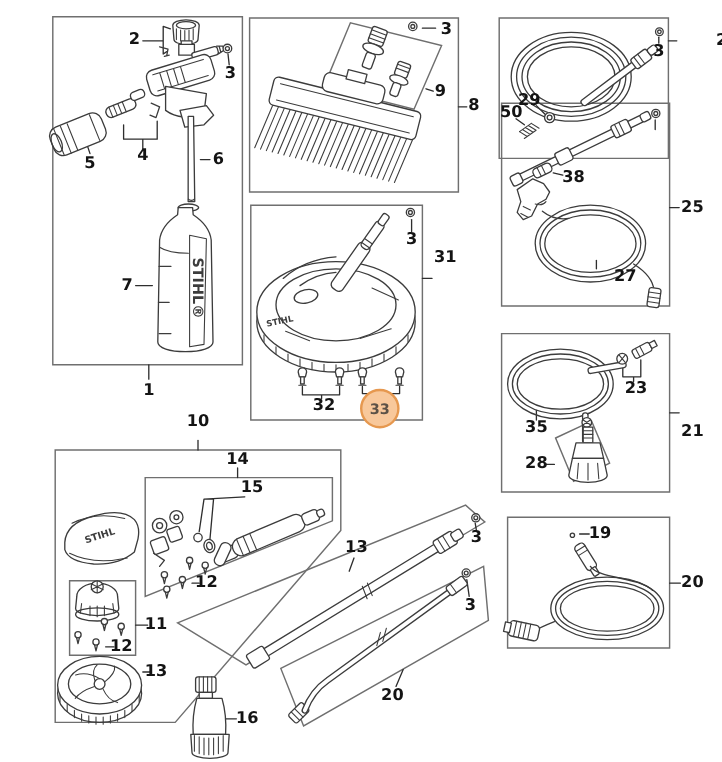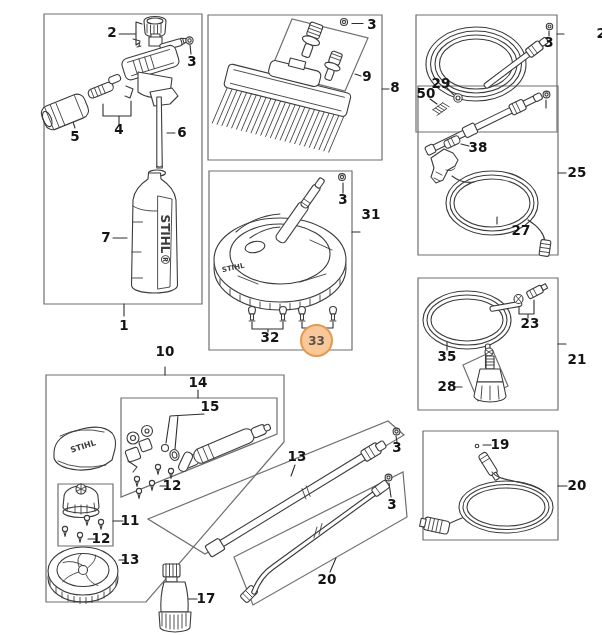--- a/index.html
+++ b/index.html
@@ -403,21 +403,21 @@
 <div class="lbl" style="left:530px;top:324px">23</div>
 <div class="lbl" style="left:447px;top:387px">28</div>
 <div class="lbl" style="left:577px;top:360px">21</div>
 <div class="lbl" style="left:165px;top:352px">10</div>
 <div class="lbl" style="left:198px;top:383px">14</div>
 <div class="lbl" style="left:210px;top:407px">15</div>
 <div class="lbl" style="left:172px;top:486px">12</div>
 <div class="lbl" style="left:130px;top:521px">11</div>
 <div class="lbl" style="left:101px;top:539px">12</div>
 <div class="lbl" style="left:130px;top:560px">13</div>
-<div class="lbl" style="left:206px;top:599px">17</div>
+<div class="lbl" style="left:206px;top:599px">16</div>
 <div class="lbl" style="left:297px;top:457px">13</div>
 <div class="lbl" style="left:397px;top:448px">3</div>
 <div class="lbl" style="left:327px;top:580px">20</div>
 <div class="lbl" style="left:392px;top:505px">3</div>
 <div class="lbl" style="left:577px;top:486px">20</div>
 <div class="lbl" style="left:500px;top:445px">19</div>
 
 <div class="hl-circle" style="left:317px;top:341px">
   <span>33</span>
 </div>

